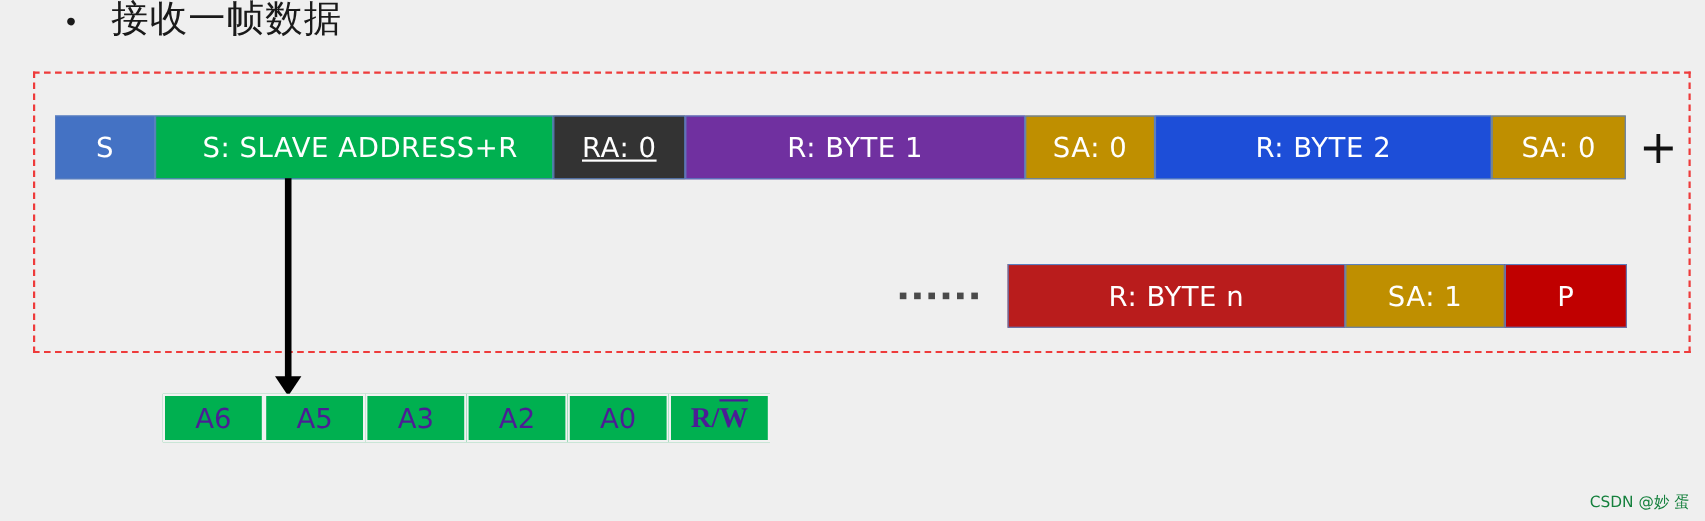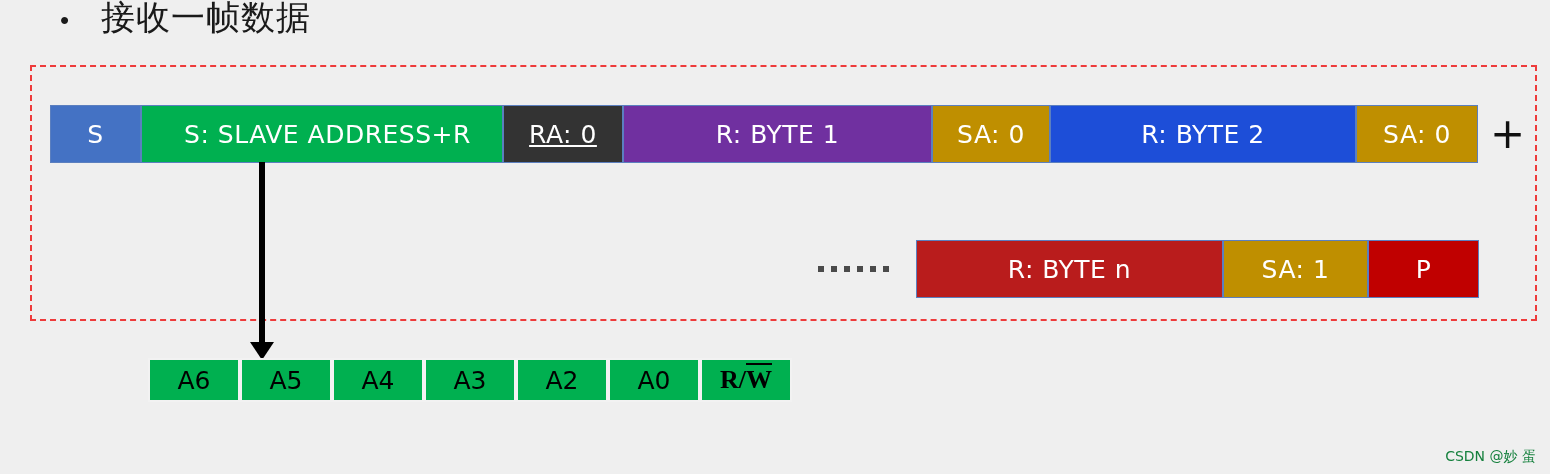--- a/index.html
+++ b/index.html
@@ -135,21 +135,21 @@
   }
   .addr-cell {
     box-sizing: border-box;
     width: 92px;
     height: 44px;
     background: #00b050;
     border: 2px solid #f2f2f2;
     display: flex;
     align-items: center;
     justify-content: center;
-    color: #000000;
+    color: #4c1d95;
     font-size: 25px;
     font-family: "DejaVu Sans", "Liberation Sans", sans-serif;
   }
   .addr-cell.rw {
     font-family: "Liberation Serif", "DejaVu Serif", serif;
     font-weight: 700;
     font-size: 26px;
   }
   .ovl {
     text-decoration: overline;
@@ -204,21 +204,20 @@
     </div>
 
   <div class="plus-sign">+</div>
 
   <div class="arrow-line"></div>
   <div class="arrow-head"></div>
 
   <div class="addr-row">
       <div class="addr-cell">A6</div>
       <div class="addr-cell">A5</div>
-      <div class="addr-cell">A4</div>
       <div class="addr-cell">A3</div>
       <div class="addr-cell">A2</div>
       <div class="addr-cell">A0</div>
       <div class="addr-cell rw">
         <span>R/</span>
         <span class="ovl">W</span>
       </div>
     </div>
 
   <div class="watermark">CSDN @妙 蛋</div>

